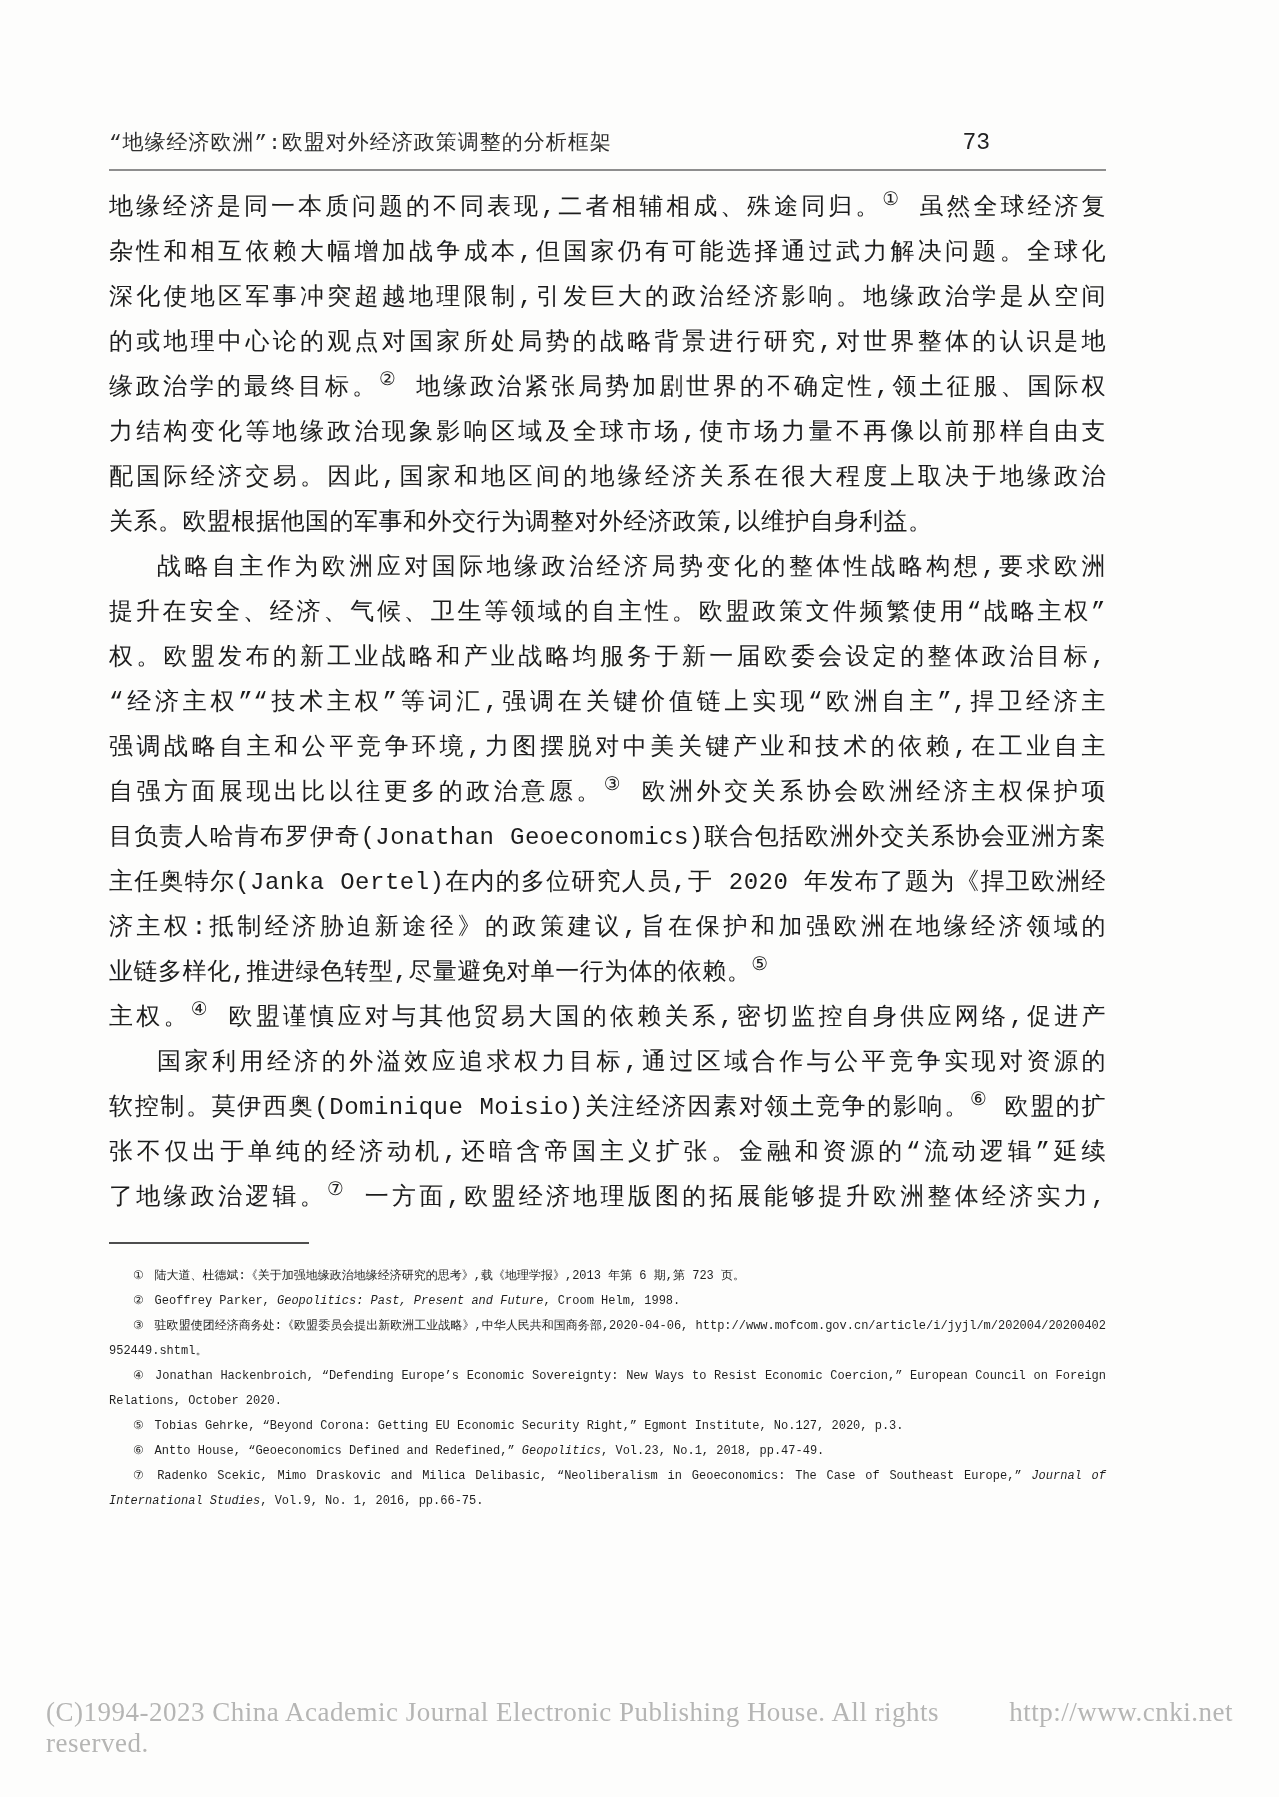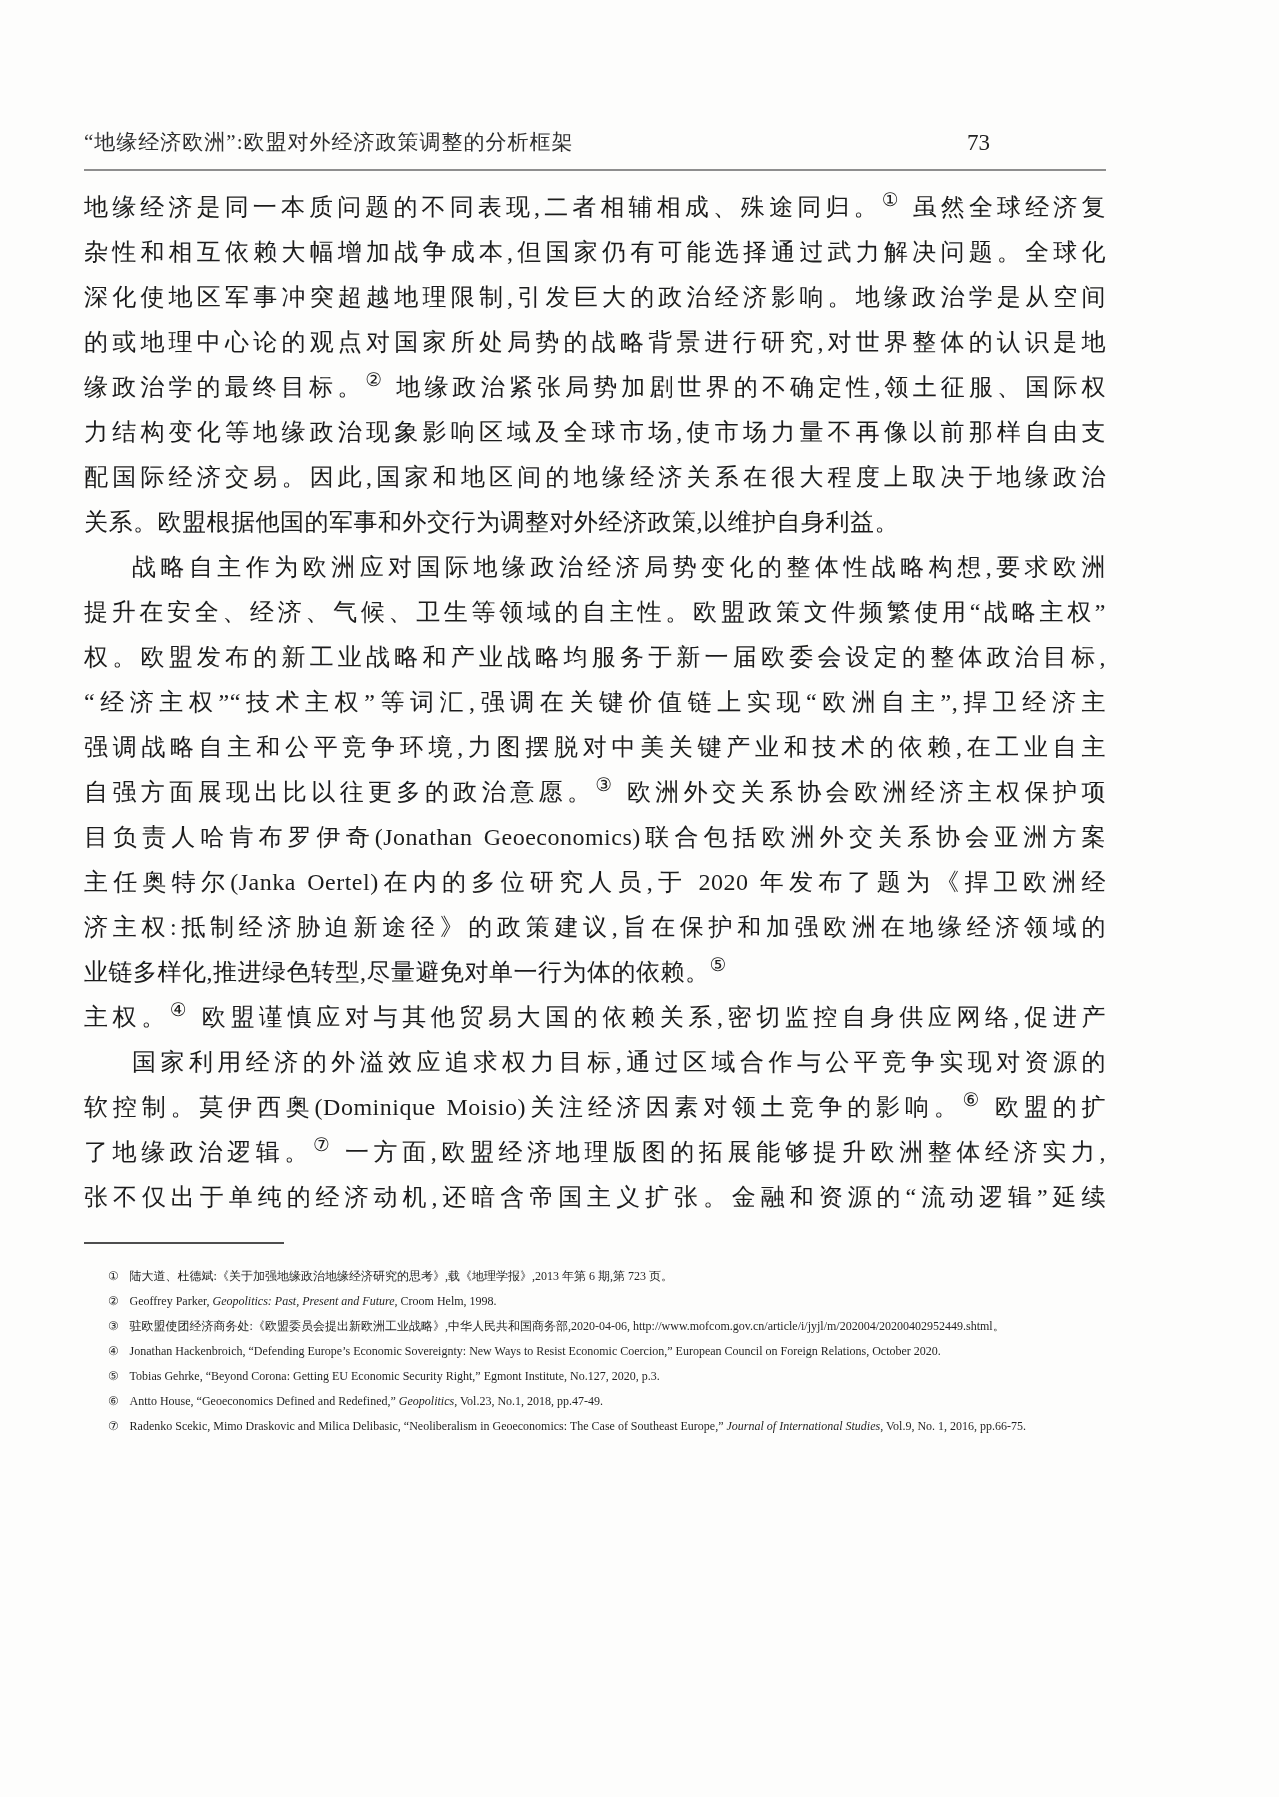--- a/index.html
+++ b/index.html
@@ -7,22 +7,23 @@
   .page {
     position: relative;
     width: 1279px;
     height: 1797px;
     background: #fdfdfc;
     overflow: hidden;
     font-family: "Liberation Serif", "DejaVu Serif", serif;
     color: #1d1d1d;
   }
   .content {
-    margin-left: 84px;
+    margin-left: 109px;
     margin-right: 173px; 
+    font-family: Liberation Mono, monospace;
   }
   
   .page-header {
     padding-top: 128px;
     display: flex;
     justify-content: space-between;
     align-items: flex-end;
   }
   .header-title {
     font-size: 21px;
@@ -119,31 +120,35 @@
         <div class="bline">“经济主权”“技术主权”等词汇,强调在关键价值链上实现“欧洲自主”,捍卫经济主</div>
         <div class="bline">强调战略自主和公平竞争环境,力图摆脱对中美关键产业和技术的依赖,在工业自主</div>
         <div class="bline">自强方面展现出比以往更多的政治意愿。<sup>③</sup> 欧洲外交关系协会欧洲经济主权保护项</div>
         <div class="bline">目负责人哈肯布罗伊奇(Jonathan Geoeconomics)联合包括欧洲外交关系协会亚洲方案</div>
         <div class="bline">主任奥特尔(Janka Oertel)在内的多位研究人员,于 2020 年发布了题为《捍卫欧洲经</div>
         <div class="bline">济主权:抵制经济胁迫新途径》的政策建议,旨在保护和加强欧洲在地缘经济领域的</div>
         <div class="bline end">业链多样化,推进绿色转型,尽量避免对单一行为体的依赖。<sup>⑤</sup></div>
         <div class="bline">主权。<sup>④</sup> 欧盟谨慎应对与其他贸易大国的依赖关系,密切监控自身供应网络,促进产</div>
         <div class="bline indent">国家利用经济的外溢效应追求权力目标,通过区域合作与公平竞争实现对资源的</div>
         <div class="bline">软控制。莫伊西奥(Dominique Moisio)关注经济因素对领土竞争的影响。<sup>⑥</sup> 欧盟的扩</div>
+        <div class="bline">张不仅出于单纯的经济动机,还暗含帝国主义扩张。金融和资源的“流动逻辑”延续</div>
         <div class="bline">了地缘政治逻辑。<sup>⑦</sup> 一方面,欧盟经济地理版图的拓展能够提升欧洲整体经济实力,</div>
-        <div class="bline">张不仅出于单纯的经济动机,还暗含帝国主义扩张。金融和资源的“流动逻辑”延续</div>
       </main>
 
     <div class="footnote-rule"></div>
 
     <section class="footnotes" id="footnotes">
         <div class="footnote"><span class="fn-marker">①</span><span>陆大道、杜德斌:《关于加强地缘政治地缘经济研究的思考》,载《地理学报》,2013 年第 6 期,第 723 页。</span></div>
         <div class="footnote"><span class="fn-marker">②</span><span>Geoffrey Parker, </span><span class="it">Geopolitics: Past, Present and Future</span><span>, Croom Helm, 1998.</span></div>
         <div class="footnote break-url"><span class="fn-marker">③</span><span>驻欧盟使团经济商务处:《欧盟委员会提出新欧洲工业战略》,中华人民共和国商务部,2020-04-06, http://www.mofcom.gov.cn/article/i/jyjl/m/202004/20200402952449.shtml。</span></div>
         <div class="footnote"><span class="fn-marker">④</span><span>Jonathan Hackenbroich, “Defending Europe’s Economic Sovereignty: New Ways to Resist Economic Coercion,” European Council on Foreign Relations, October 2020.</span></div>
         <div class="footnote"><span class="fn-marker">⑤</span><span>Tobias Gehrke, “Beyond Corona: Getting EU Economic Security Right,” Egmont Institute, No.127, 2020, p.3.</span></div>
         <div class="footnote"><span class="fn-marker">⑥</span><span>Antto House, “Geoeconomics Defined and Redefined,” </span><span class="it">Geopolitics</span><span>, Vol.23, No.1, 2018, pp.47-49.</span></div>
         <div class="footnote"><span class="fn-marker">⑦</span><span>Radenko Scekic, Mimo Draskovic and Milica Delibasic, “Neoliberalism in Geoeconomics: The Case of Southeast Europe,” </span><span class="it">Journal of International Studies</span><span>, Vol.9, No. 1, 2016, pp.66-75.</span></div>
       </section>
 
   </div>
 
+  <footer class="watermark">
+    <span>(C)1994-2023 China Academic Journal Electronic Publishing House. All rights reserved.</span>
+    <span>http://www.cnki.net</span>
+  </footer>
 </div>
 
 </body></html>

